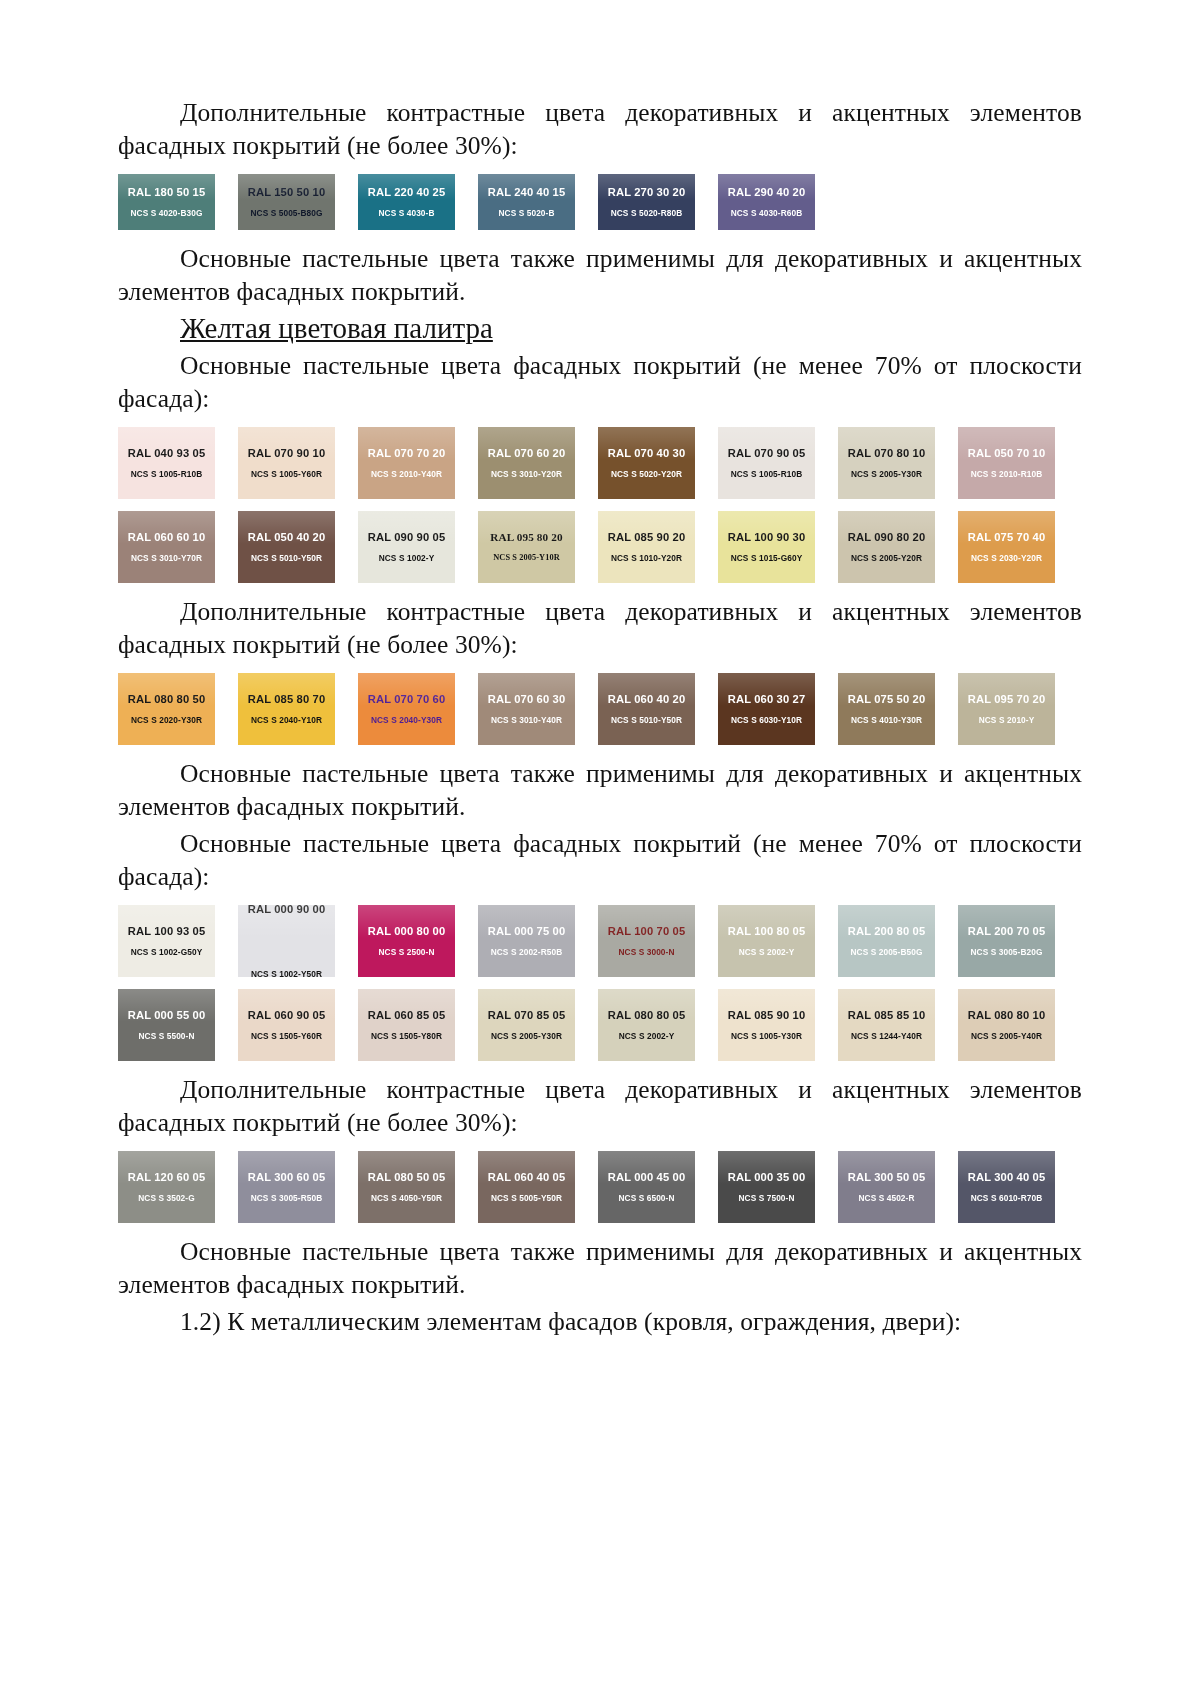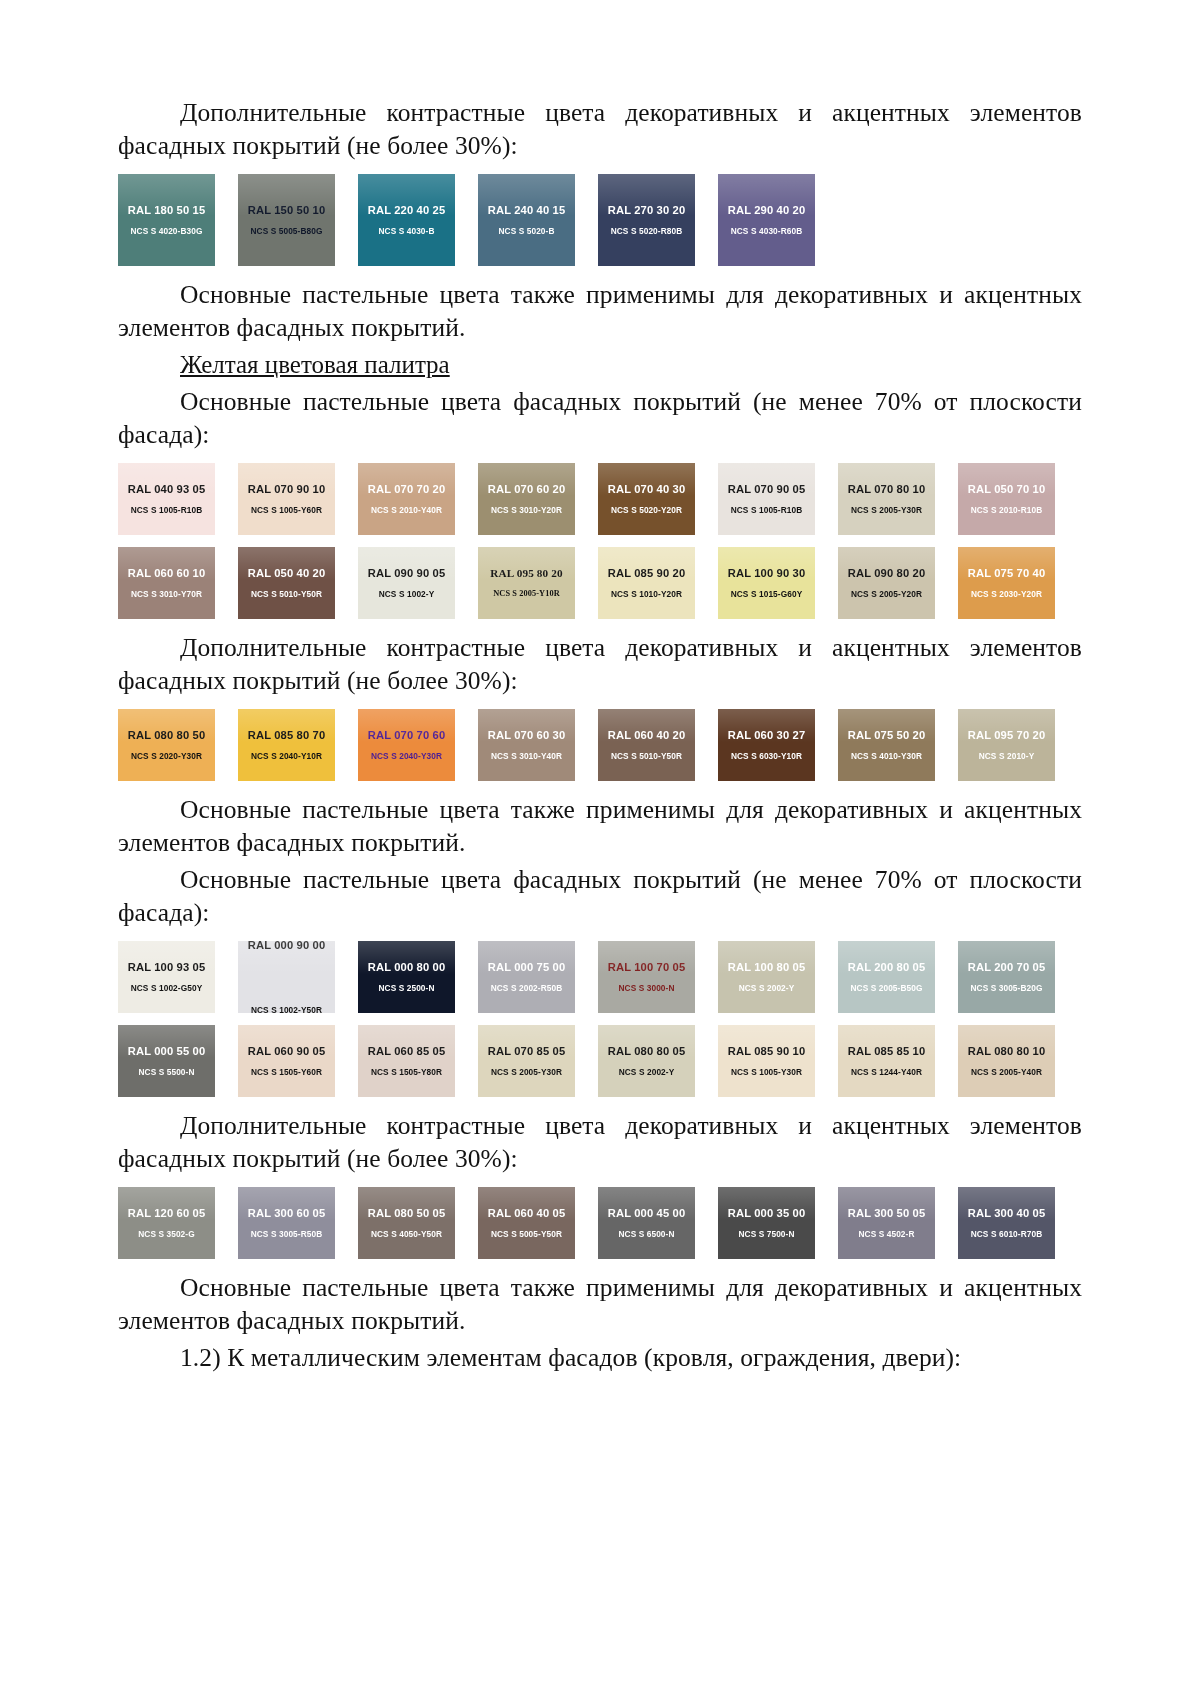--- a/index.html
+++ b/index.html
@@ -28,21 +28,21 @@
     font-size: 25.5px;
     line-height: 33px;
     text-align: justify;
     text-indent: 62px;
     margin: 0 0 4px 0;
     color: #121212;
     letter-spacing: 0.1px;
   }
   .subhead {
     font-family: "Liberation Serif", serif;
-    font-size: 25px;
+    font-size: 29px;
     line-height: 33px;
     margin: 4px 0 4px 0;
     text-indent: 62px;
     color: #121212;
   }
   .subhead span.u {
     text-decoration: underline;
   }
   .swatch-row {
     display: flex;
@@ -81,21 +81,21 @@
     line-height: 10px;
     white-space: nowrap;
   }
   .sheen {
     position: absolute;
     left: 0; right: 0; top: 0;
     height: 46%;
     background: linear-gradient(to bottom, rgba(255,255,255,0.20), rgba(255,255,255,0.0));
     pointer-events: none;
   }
-  .row-blue .swatch { height: 92px; }
+  .row-blue .swatch { height: 56px; }
 </style>
 </head>
 <body>
 
 <div class="page">
 
   <p class="para">Дополнительные контрастные цвета декоративных и акцентных элементов фасадных покрытий (не более 30%):</p>
 
   <div class="swatch-row row-blue" id="row-blue">
       <div class="swatch" style="background: rgb(78, 126, 121); color: rgb(255, 255, 255);">
@@ -275,21 +275,21 @@
       <div class="swatch" style="background: rgb(238, 236, 228); color: rgb(18, 18, 18);">
         <div class="sheen"></div>
         <div class="ral">RAL 100 93 05</div>
         <div class="ncs">NCS S 1002-G50Y</div>
       </div>
       <div class="swatch" style="background: rgb(226, 226, 230); color: rgb(18, 18, 18); gap: 44px;">
         <div class="sheen"></div>
         <div class="ral">RAL 000 90 00</div>
         <div class="ncs">NCS S 1002-Y50R</div>
       </div>
-      <div class="swatch" style="background: #0f172a; color: rgb(255, 255, 255); text-align: right;">
+      <div class="swatch" style="background: #be185d; color: rgb(255, 255, 255); text-align: right;">
         <div class="sheen"></div>
         <div class="ral">RAL 000 80 00</div>
         <div class="ncs">NCS S 2500-N</div>
       </div>
       <div class="swatch" style="background: rgb(174, 174, 180); color: rgb(255, 255, 255);">
         <div class="sheen"></div>
         <div class="ral">RAL 000 75 00</div>
         <div class="ncs">NCS S 2002-R50B</div>
       </div>
       <div class="swatch" style="background: rgb(169, 169, 162); color: #7f1d1d;">

